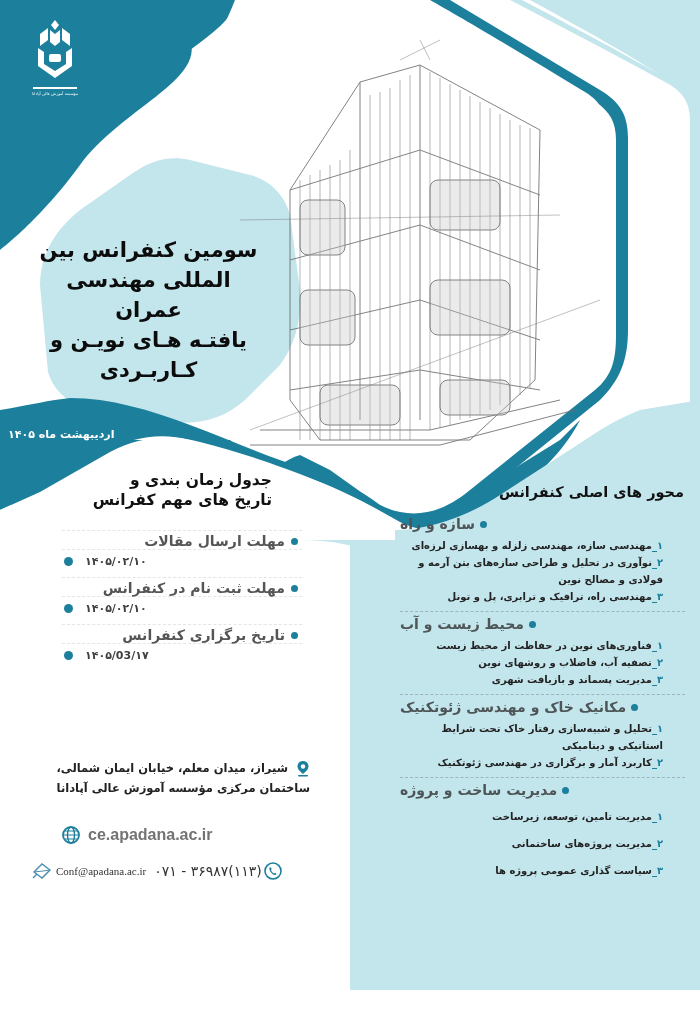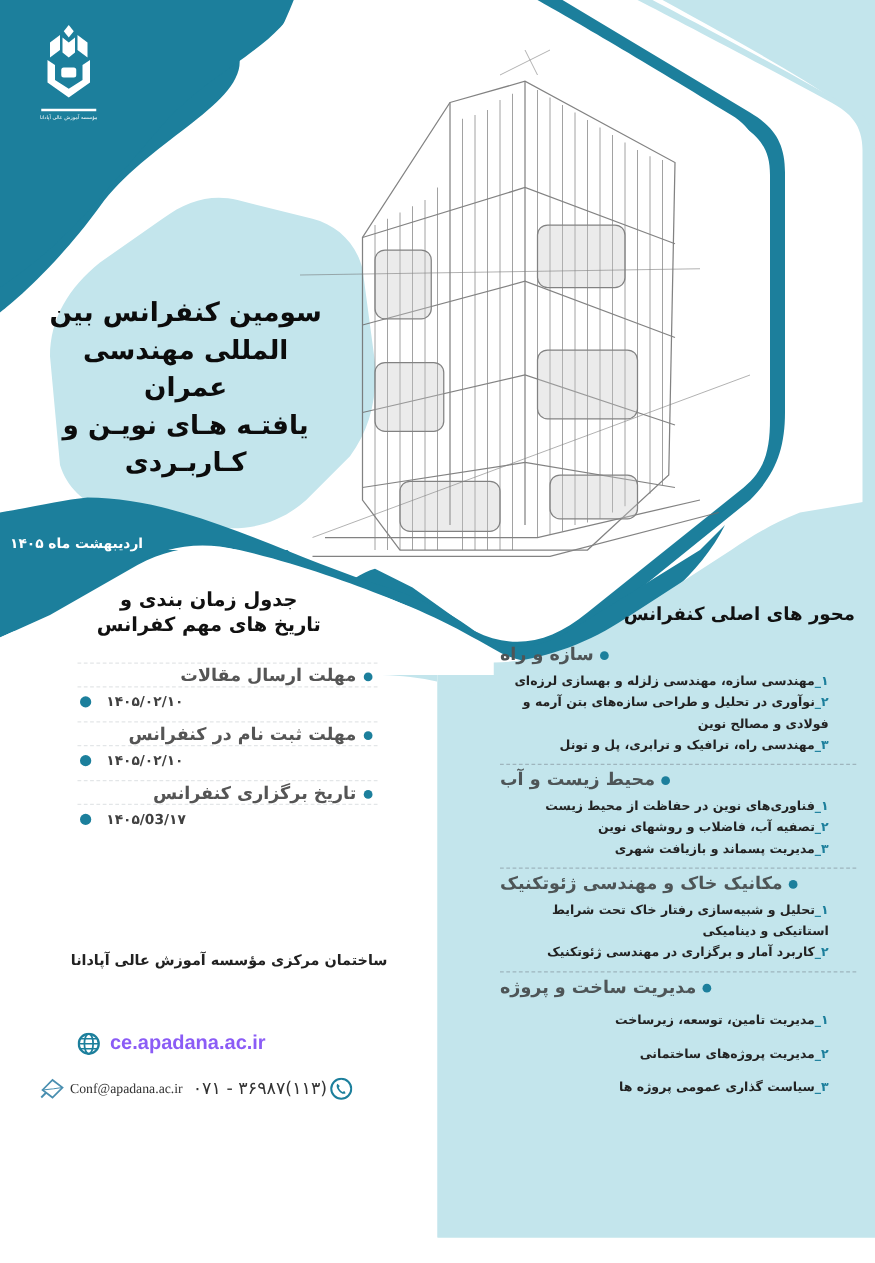--- a/index.html
+++ b/index.html
@@ -20,37 +20,37 @@
   }
   .title-line { display: block; }
 
   .date-tag {
     position: absolute; left: 8px; top: 428px; z-index: 3; direction: rtl;
     color: #ffffff; font-weight: bold; font-size: 11px;
   }
 
   .schedule-heading {
     position: absolute; left: 62px; top: 470px; width: 210px; z-index: 3;
-    direction: rtl; text-align: center; font-weight: bold; color: #111;
+    direction: rtl; font-weight: bold; color: #111;
     font-size: 15.5px; line-height: 20px;
   }
 
   .schedule-list { position: absolute; left: 62px; top: 530px; width: 240px; z-index: 3; direction: rtl; }
   .sched-item { margin-bottom: 4px; text-align: center; }
   .sched-label { display: flex; align-items: center; justify-content: flex-start; font-size: 14px; color: #555; font-weight: bold; padding-right: 4px; border-top: 1px dashed #e3e6e8; padding-top: 2px; }
   .sched-label .dot { width: 7px; height: 7px; border-radius: 50%; background: #1c7f9c; margin-left: 6px; flex: none; }
   .sched-date { display: flex; align-items: center; direction: ltr; font-size: 11px; font-weight: bold; color: #404040; height: 24px; border-top: 1px dashed #e3e6e8; }
   .sched-date .dot { width: 9px; height: 9px; border-radius: 50%; background: #1c7f9c; margin-right: 12px; margin-left: 2px; flex: none; }
 
   .address { position: absolute; left: 20px; top: 758px; width: 290px; z-index: 3; direction: rtl; text-align: right; font-size: 11.5px; font-weight: bold; color: #222; line-height: 20px; }
   .addr-line { display: flex; align-items: center; justify-content: flex-start; }
   .addr-line .pin { margin-left: 8px; flex: none; }
   .addr-line2 { padding-right: 0; display: block; }
 
-  .website { position: absolute; left: 62px; top: 826px; z-index: 3; display: flex; align-items: center; direction: ltr; font-family: "Liberation Sans", sans-serif; font-weight: bold; font-size: 16px; color: #8b5cf6; }
+  .website { position: absolute; left: 62px; top: 826px; z-index: 3; display: flex; align-items: center; direction: ltr; font-family: "Liberation Sans", sans-serif; font-weight: bold; font-size: 16px; color: #737373; }
   .website svg { margin-right: 8px; }
 
   .contact { position: absolute; left: 32px; top: 862px; z-index: 3; display: flex; align-items: center; direction: ltr; font-size: 11px; color: #333; font-family: "Liberation Serif", serif; }
   .contact .email { margin: 0 8px 0 4px; }
   .contact .phone { margin-right: 2px; font-family: "DejaVu Sans", sans-serif; font-size: 14px; }
 
   .topics-heading { position: absolute; left: 460px; top: 484px; width: 224px; z-index: 3; direction: rtl; text-align: right; font-weight: bold; color: #111; font-size: 14.5px; }
 
   .topics { position: absolute; left: 400px; top: 516px; width: 285px; z-index: 3; direction: rtl; text-align: right; }
   .topic { padding-bottom: 6px; margin-bottom: 4px; border-bottom: 1px dashed #9eb5bd; }
@@ -169,20 +169,28 @@
         <span>تاریخ برگزاری کنفرانس</span>
       </div>
     <div class="sched-date">
         <span class="dot"></span>
         <span>۱۴۰۵/03/۱۷</span>
       </div>
   </div>
 </div>
 
 <div class="address">
+  <div class="addr-line">
+    <svg class="pin" width="14" height="17" viewBox="0 0 14 17">
+      <path d="M7,1 C3.5,1 1.5,3.5 1.5,6.5 C1.5,10 7,14 7,14 C7,14 12.5,10 12.5,6.5 C12.5,3.5 10.5,1 7,1 Z" fill="#1c7f9c"></path>
+      <circle cx="7" cy="6.5" r="2.2" fill="#ffffff"></circle>
+      <rect x="2" y="15" width="10" height="1.6" rx="0.8" fill="#1c7f9c"></rect>
+    </svg>
+    <span>شیراز، میدان معلم، خیابان ایمان شمالی،</span>
+  </div>
   <div class="addr-line2">ساختمان مرکزی مؤسسه آموزش عالی آپادانا</div>
 </div>
 
 <div class="website">
   <svg width="18" height="18" viewBox="0 0 18 18">
     <circle cx="9" cy="9" r="8" fill="none" stroke="#1c7f9c" stroke-width="1.8"></circle>
     <ellipse cx="9" cy="9" rx="3.5" ry="8" fill="none" stroke="#1c7f9c" stroke-width="1.4"></ellipse>
     <path d="M1,9 H17 M2.5,5 H15.5 M2.5,13 H15.5" stroke="#1c7f9c" stroke-width="1.2"></path>
   </svg>
   <span>ce.apadana.ac.ir</span>

